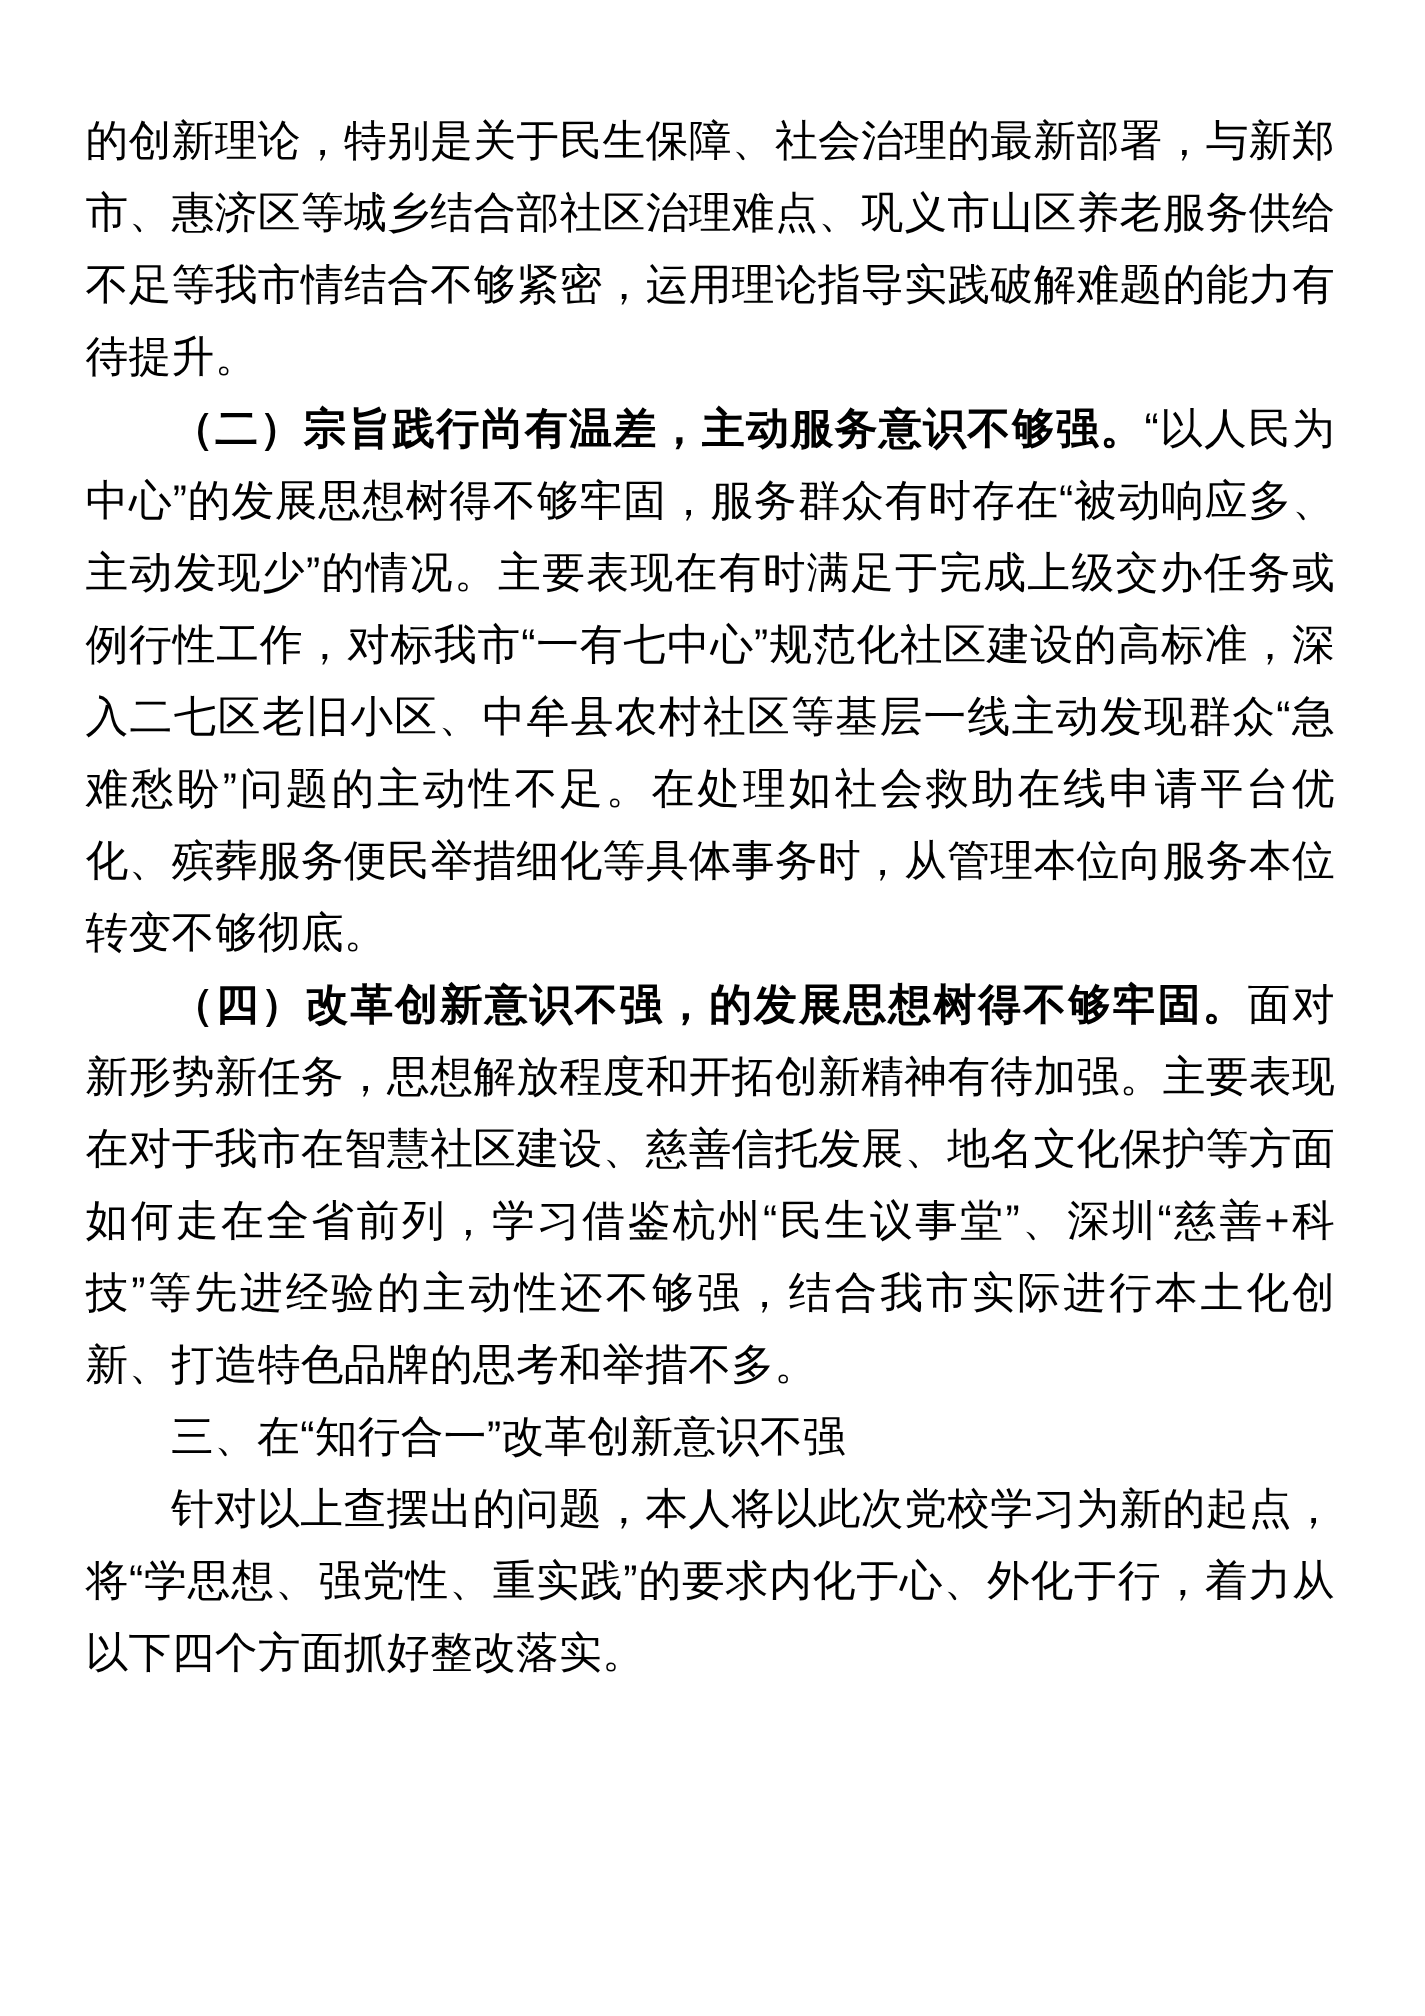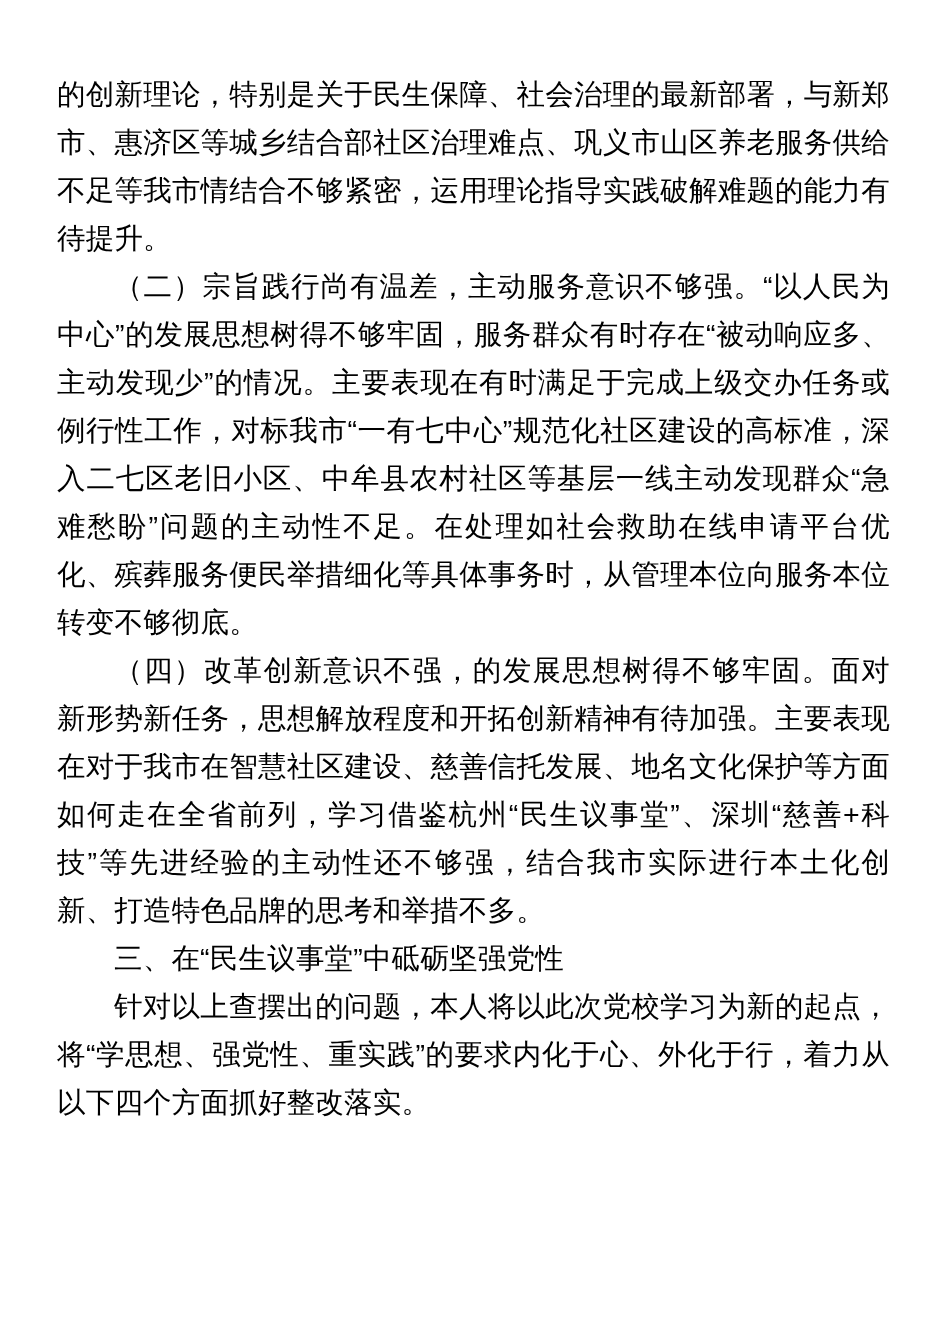--- a/index.html
+++ b/index.html
@@ -39,21 +39,21 @@
     text-justify: inter-character;
     text-align-last: left;
     word-break: break-all;
   }
 
   p.indent {
     text-indent: 2em;
   }
 
   .hd {
-    font-weight: normal;
+    font-weight: bold;
     letter-spacing: 0.4px;
     margin-top: 48px;
   }
 
   
   p.section-head {
     margin: 0;
     padding: 0;
     font-size: 28.5px;
     line-height: 48px;
@@ -64,16 +64,16 @@
   }
 </style>
 </head>
 <body style="background: rgb(255, 255, 255);">
 
 <div id="page" style="background: rgb(255, 255, 255); color: rgb(0, 0, 0);">
   <div class="doc-body">
       <p class="para"><span>的创新理论，特别是关于民生保障、社会治理的最新部署，与新郑市、惠济区等城乡结合部社区治理难点、巩义市山区养老服务供给不足等我市情结合不够紧密，运用理论指导实践破解难题的能力有待提升。</span></p>
       <p class="para indent"><span class="hd">（二）宗旨践行尚有温差，主动服务意识不够强。</span><span>“以人民为中心”的发展思想树得不够牢固，服务群众有时存在“被动响应多、主动发现少”的情况。主要表现在有时满足于完成上级交办任务或例行性工作，对标我市“一有七中心”规范化社区建设的高标准，深入二七区老旧小区、中牟县农村社区等基层一线主动发现群众“急难愁盼”问题的主动性不足。在处理如社会救助在线申请平台优化、殡葬服务便民举措细化等具体事务时，从管理本位向服务本位转变不够彻底。</span></p>
       <p class="para indent"><span class="hd">（四）改革创新意识不强，的发展思想树得不够牢固。</span><span>面对新形势新任务，思想解放程度和开拓创新精神有待加强。主要表现在对于我市在智慧社区建设、慈善信托发展、地名文化保护等方面如何走在全省前列，学习借鉴杭州“民生议事堂”、深圳“慈善+科技”等先进经验的主动性还不够强，结合我市实际进行本土化创新、打造特色品牌的思考和举措不多。</span></p>
-      <p class="section-head"><span>三、在“民生议事堂”中砥砺坚强党性</span></p>
+      <p class="section-head"><span>三、在“知行合一”改革创新意识不强</span></p>
       <p class="para indent"><span>针对以上查摆出的问题，本人将以此次党校学习为新的起点，将“学思想、强党性、重实践”的要求内化于心、外化于行，着力从以下四个方面抓好整改落实。</span></p>
     </div>
 </div>
 
 </body></html>

